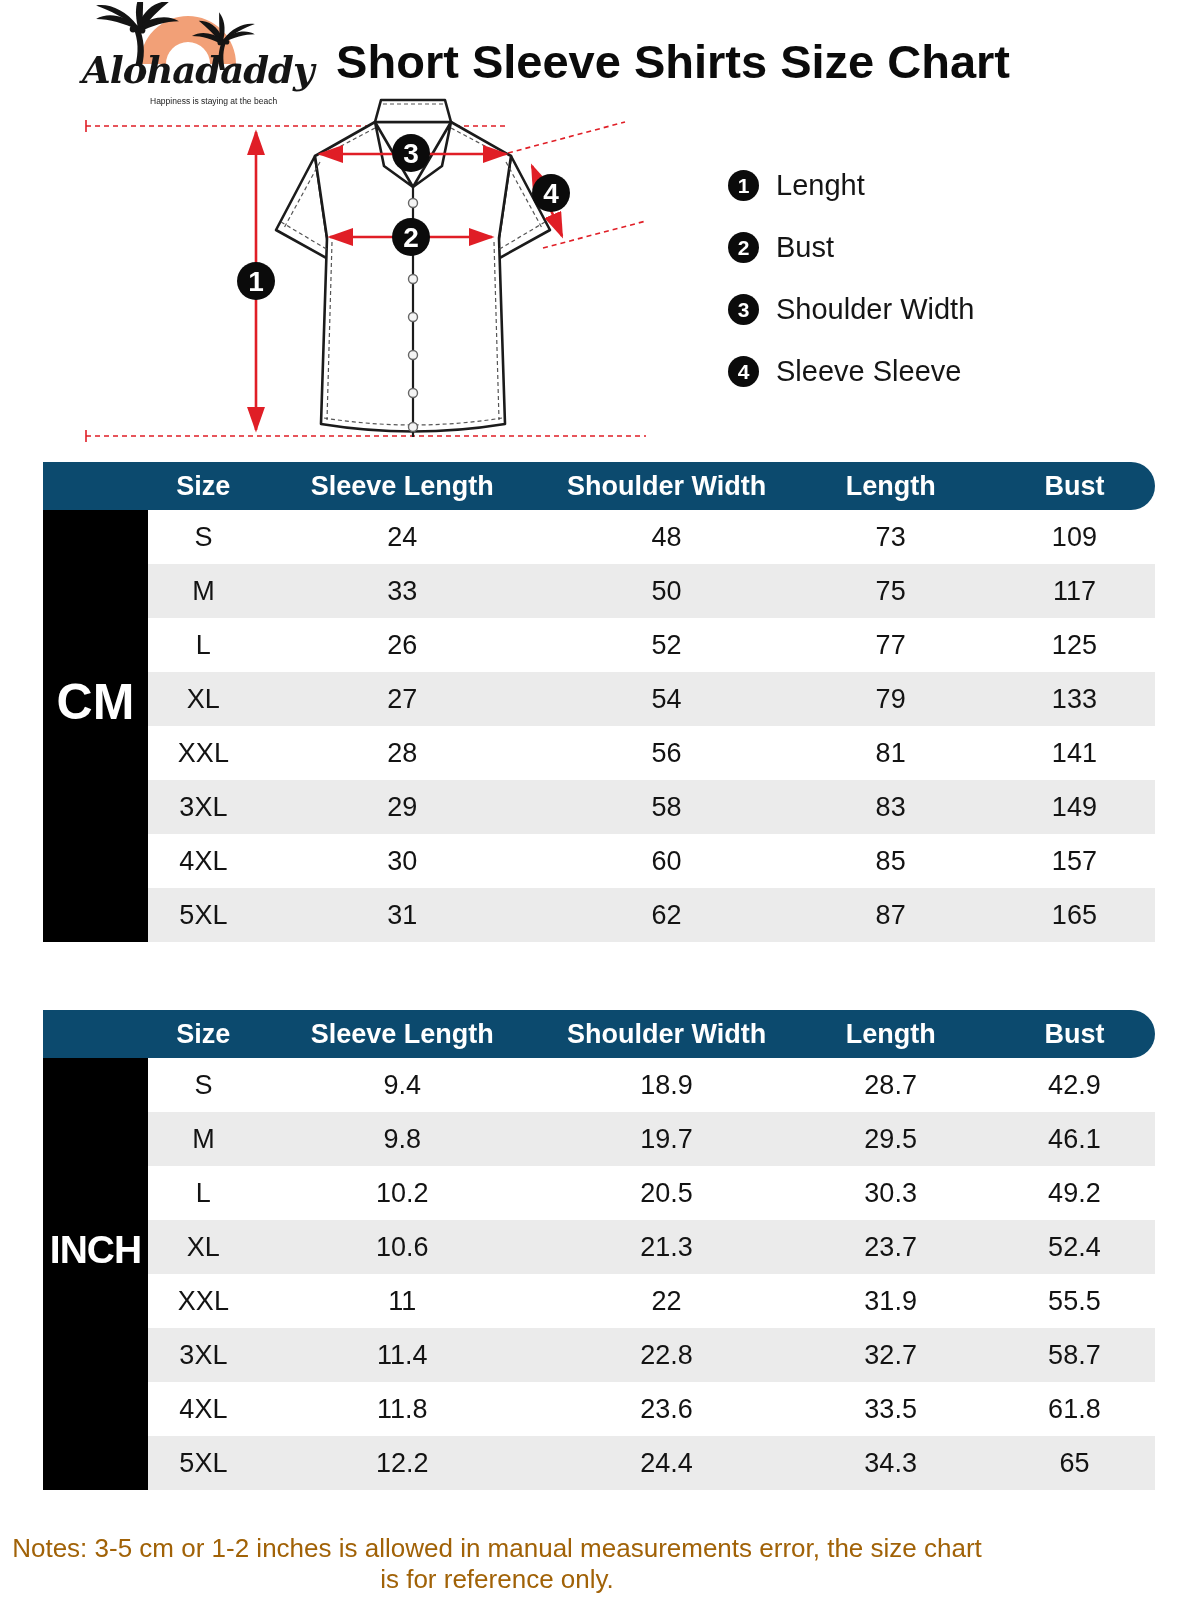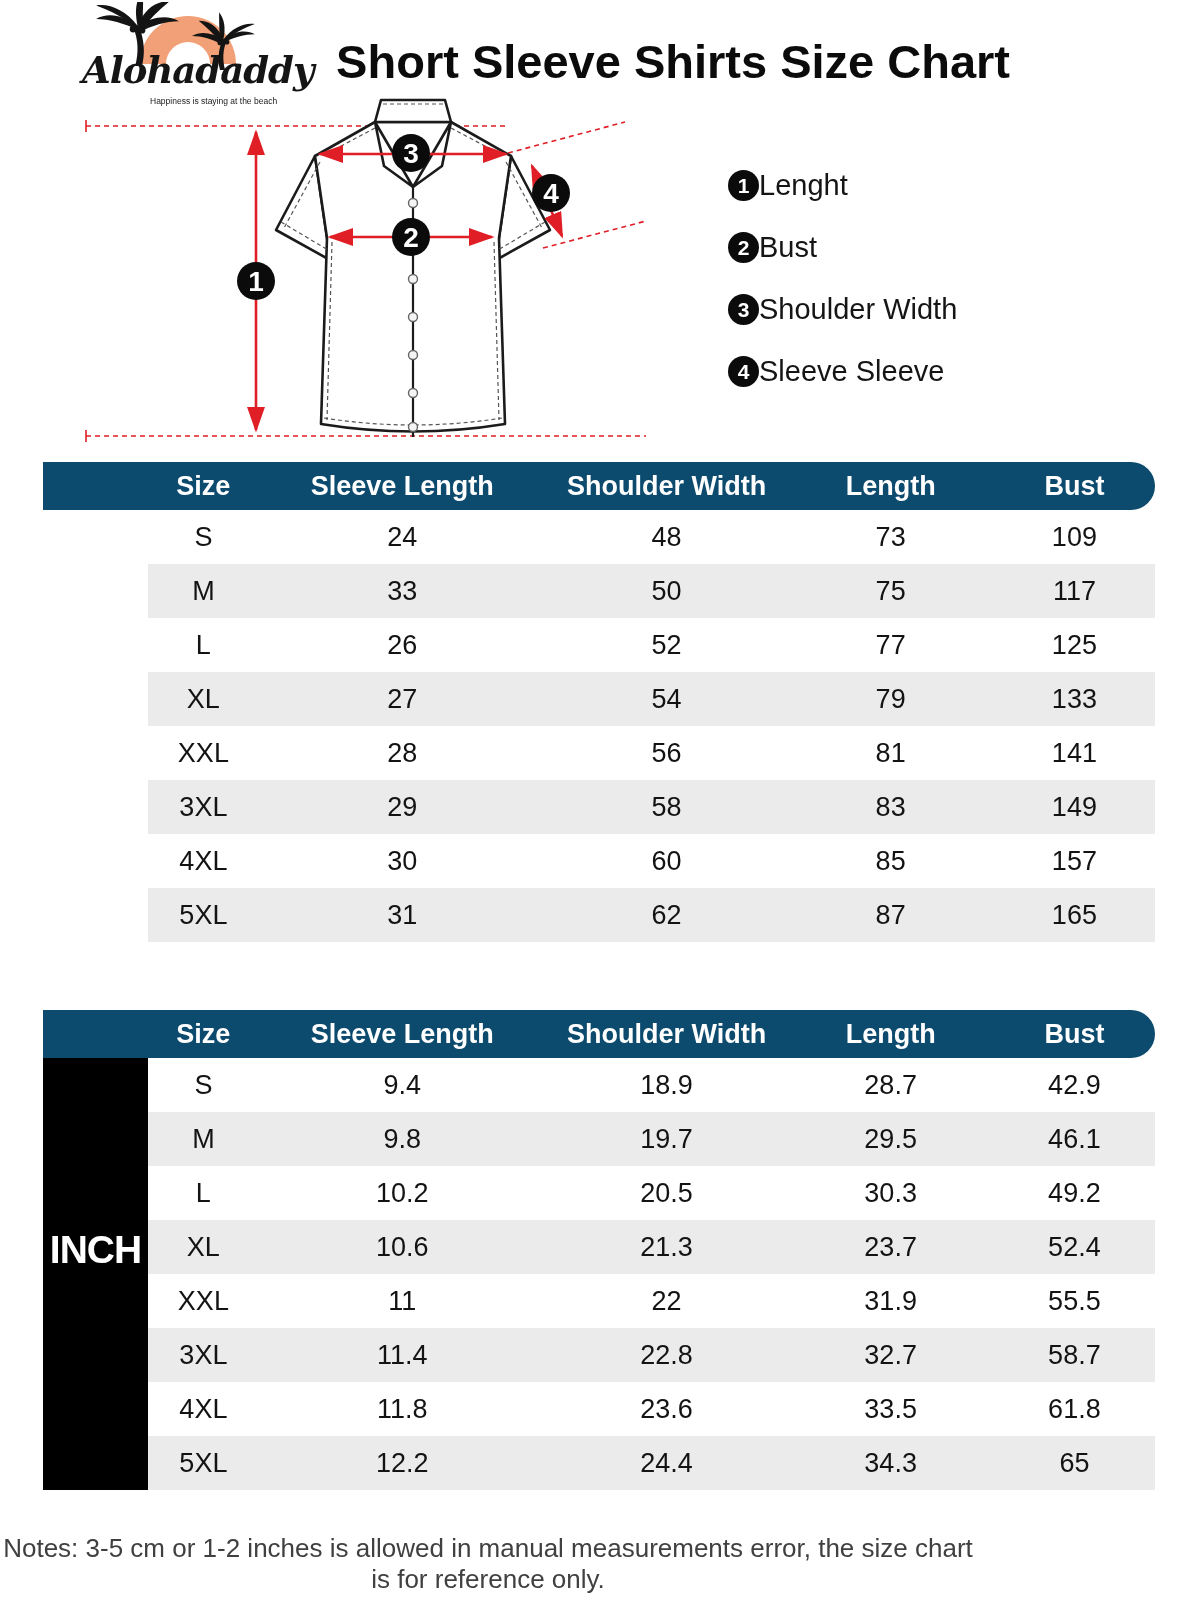--- a/index.html
+++ b/index.html
@@ -26,21 +26,21 @@
   
   .diagram{position:absolute;left:80px;top:90px;}
   
   .legend{position:absolute;left:728px;top:170px;}
   .legend-item{display:flex;align-items:center;height:31px;margin-bottom:31px;}
   .legend-badge{
     width:31px;height:31px;border-radius:50%;background:#0b0b0b;color:#fff;
     font-size:21px;font-weight:bold;display:flex;align-items:center;justify-content:center;
     flex:none;
   }
-  .legend-label{font-size:29px;color:#151515;white-space:nowrap;}
+  .legend-label{margin-left:17px;font-size:29px;color:#151515;white-space:nowrap;}
   
   .size-table{position:absolute;left:43px;width:1112px;}
   .table-cm{top:462px;}
   .table-inch{top:1010px;}
   .unit-band{
     position:absolute;left:0;top:0;width:105px;height:480px;background:#000;
     display:flex;align-items:center;justify-content:center;color:#fff;font-weight:bold;
   }
   .table-cm .unit-label{font-size:50px;}
   .table-inch .unit-label{font-size:39px;letter-spacing:-1px;}
@@ -49,22 +49,22 @@
     display:flex;align-items:center;padding-left:105px;box-sizing:border-box;width:100%;
   }
   .th{color:#fff;font-weight:bold;font-size:27px;text-align:center;flex:none;}
   .t-body{margin-left:105px;width:1007px;}
   .tr{display:flex;height:54px;align-items:center;background:#fff;}
   .tr.alt{background:#EBEBEB;}
   .td{font-size:27px;color:#131313;text-align:center;flex:none;}
   .c0{width:11%;}.c1{width:28.5%;}.c2{width:24%;}.c3{width:20.5%;}.c4{width:16%;}
   
   .notes{
-    position:absolute;left:0;top:1533px;width:976px;text-align:center;
-    font-size:26px;color:#404040;
+    position:absolute;left:9px;top:1533px;width:976px;text-align:center;
+    font-size:26px;color:#a16207;
   }
 </style>
 </head>
 <body>
 
 <div class="logo-wrap">
   <svg class="logo-svg" width="230" height="115" viewBox="0 0 230 115">
 
     <path d="M62,62 A48,48 0 0 1 158,62 L132,62 A22,22 0 0 0 88,62 Z" fill="#F2A077"></path>
 
@@ -182,20 +182,23 @@
     <div class="legend-badge">3</div>
     <div class="legend-label">Shoulder Width</div>
   </div>
   <div class="legend-item">
     <div class="legend-badge">4</div>
     <div class="legend-label">Sleeve Sleeve</div>
   </div>
 </div>
 
 <div class="size-table table-cm">
+  <div class="unit-band">
+    <span class="unit-label">CM</span>
+  </div>
   <div class="t-header">
       <div class="th c0">Size</div>
       <div class="th c1">Sleeve Length</div>
       <div class="th c2">Shoulder Width</div>
       <div class="th c3">Length</div>
       <div class="th c4">Bust</div>
     </div>
   <div class="t-body">
       <div class="tr">
         <div class="td c0">S</div>

